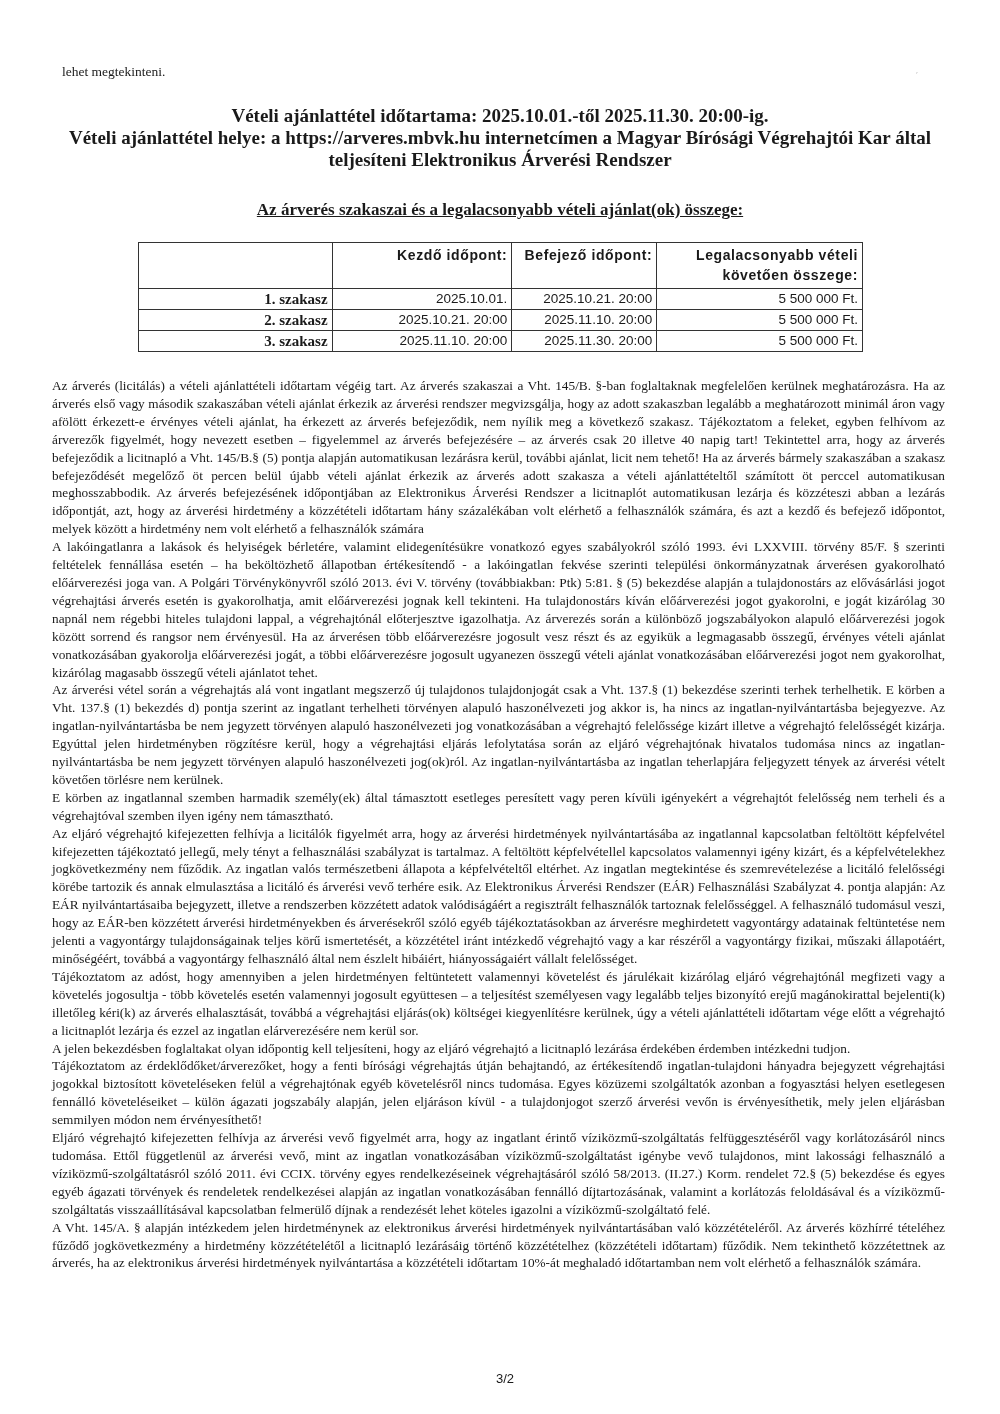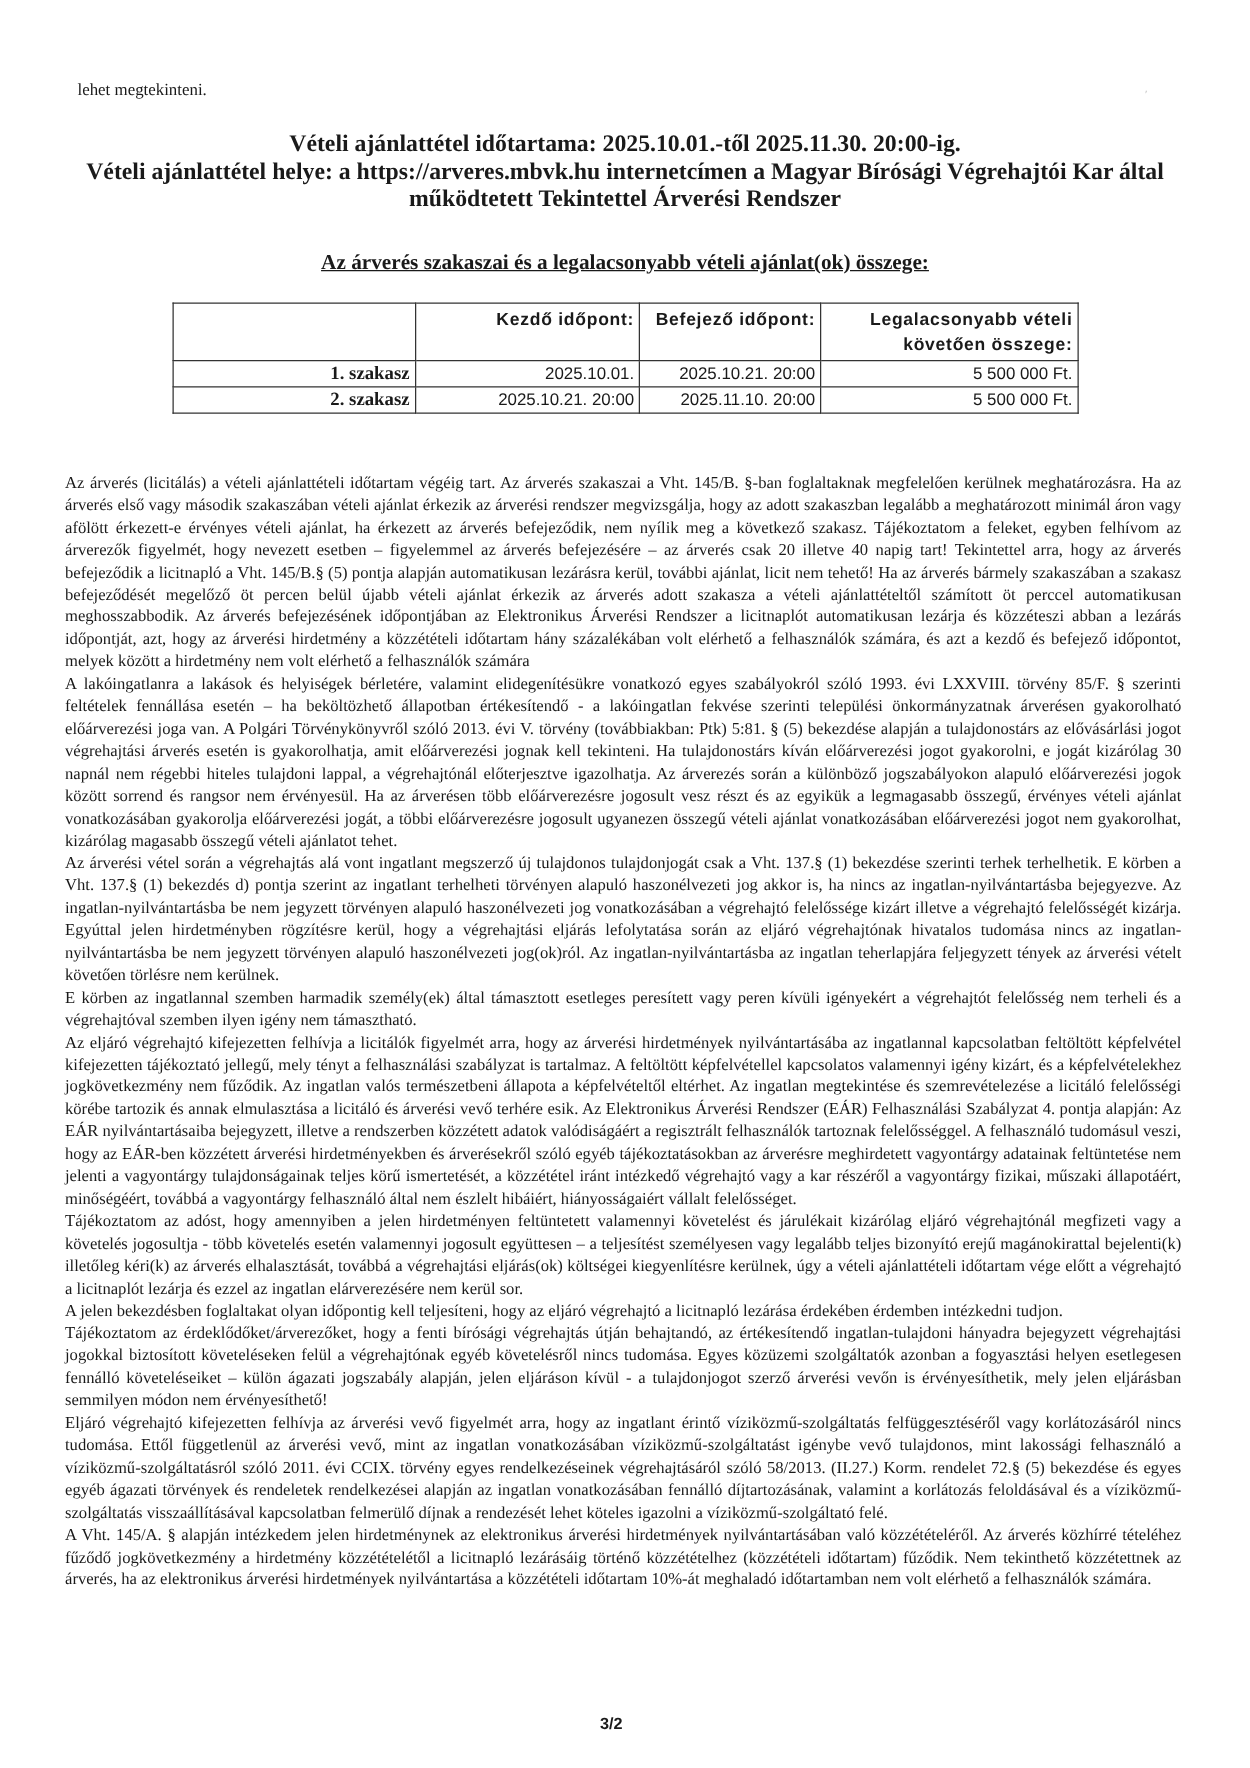--- a/index.html
+++ b/index.html
@@ -16,35 +16,35 @@
   table.stages { position: absolute; left: 138px; top: 242px; width: 725px; border-collapse: collapse;
     font-size: 14px; }
   table.stages td, table.stages th { border: 1.5px solid #333; text-align: right; padding: 0 4px; }
   table.stages th { font-weight: bold; font-family: "Liberation Sans", sans-serif; letter-spacing: 0.6px;
     height: 43px; vertical-align: top; line-height: 20px; padding-top: 2px; }
   table.stages td { height: 20px; line-height: 20px; font-family: "Liberation Sans", sans-serif; font-size: 13.5px; }
   table.stages td.stage { font-family: "Liberation Serif", serif; font-weight: bold; font-size: 15px; }
   .body-text { position: absolute; left: 52px; top: 377px; width: 893px; font-size: 13.3px;
     line-height: 17.9px; text-align: justify; }
   .body-text p { margin: 0; }
-  .pager { position: absolute; left: 480px; top: 1371px; font-family: "Liberation Sans", sans-serif;
-    font-weight: bold; font-size: 13px; }
+  .pager { position: absolute; left: 496px; top: 1371px; font-family: "Liberation Sans", sans-serif;
+    font-weight: normal; font-size: 13px; }
   .mark { position: absolute; color: #bbb; font-size: 9px; }
 </style>
 </head>
 <body>
 
 <div class="page">
   <div class="lead">lehet megtekinteni.</div>
   <span class="mark" style="left:916px;top:70px;">′</span>
 
   <div class="heading-block">
     <div>Vételi ajánlattétel időtartama: 2025.10.01.-től 2025.11.30. 20:00-ig.</div>
     <div>Vételi ajánlattétel helye: a https://arveres.mbvk.hu internetcímen a Magyar Bírósági Végrehajtói Kar által</div>
-    <div>működtetett Tekintettel Árverési Rendszer</div>
+    <div>teljesíteni Elektronikus Árverési Rendszer</div>
   </div>
 
   <div class="section-title">Az árverés szakaszai és a legalacsonyabb vételi ajánlat(ok) összege:</div>
 
   <table class="stages">
     <colgroup>
       <col style="width:194px">
         <col style="width:180px">
         <col style="width:145px">
         <col style="width:206px">
@@ -63,20 +63,26 @@
         <td>2025.10.01.</td>
         <td>2025.10.21. 20:00</td>
         <td>5 500 000 Ft.</td>
       </tr>
       <tr>
         <td class="stage">2. szakasz</td>
         <td>2025.10.21. 20:00</td>
         <td>2025.11.10. 20:00</td>
         <td>5 500 000 Ft.</td>
       </tr>
+      <tr>
+        <td class="stage">3. szakasz</td>
+        <td>2025.11.10. 20:00</td>
+        <td>2025.11.30. 20:00</td>
+        <td>5 500 000 Ft.</td>
+      </tr>
     </tbody>
   </table>
 
   <div class="body-text">
     <p>Az árverés (licitálás) a vételi ajánlattételi időtartam végéig tart. Az árverés szakaszai a Vht. 145/B. §-ban foglaltaknak megfelelően kerülnek meghatározásra. Ha az árverés első vagy második szakaszában vételi ajánlat érkezik az árverési rendszer megvizsgálja, hogy az adott szakaszban legalább a meghatározott minimál áron vagy afölött érkezett-e érvényes vételi ajánlat, ha érkezett az árverés befejeződik, nem nyílik meg a következő szakasz. Tájékoztatom a feleket, egyben felhívom az árverezők figyelmét, hogy nevezett esetben – figyelemmel az árverés befejezésére – az árverés csak 20 illetve 40 napig tart! Tekintettel arra, hogy az árverés befejeződik a licitnapló a Vht. 145/B.§ (5) pontja alapján automatikusan lezárásra kerül, további ajánlat, licit nem tehető! Ha az árverés bármely szakaszában a szakasz befejeződését megelőző öt percen belül újabb vételi ajánlat érkezik az árverés adott szakasza a vételi ajánlattételtől számított öt perccel automatikusan meghosszabbodik. Az árverés befejezésének időpontjában az Elektronikus Árverési Rendszer a licitnaplót automatikusan lezárja és közzéteszi abban a lezárás időpontját, azt, hogy az árverési hirdetmény a közzétételi időtartam hány százalékában volt elérhető a felhasználók számára, és azt a kezdő és befejező időpontot, melyek között a hirdetmény nem volt elérhető a felhasználók számára</p>
     <p>A lakóingatlanra a lakások és helyiségek bérletére, valamint elidegenítésükre vonatkozó egyes szabályokról szóló 1993. évi LXXVIII. törvény 85/F. § szerinti feltételek fennállása esetén – ha beköltözhető állapotban értékesítendő - a lakóingatlan fekvése szerinti települési önkormányzatnak árverésen gyakorolható előárverezési joga van. A Polgári Törvénykönyvről szóló 2013. évi V. törvény (továbbiakban: Ptk) 5:81. § (5) bekezdése alapján a tulajdonostárs az elővásárlási jogot végrehajtási árverés esetén is gyakorolhatja, amit előárverezési jognak kell tekinteni. Ha tulajdonostárs kíván előárverezési jogot gyakorolni, e jogát kizárólag 30 napnál nem régebbi hiteles tulajdoni lappal, a végrehajtónál előterjesztve igazolhatja. Az árverezés során a különböző jogszabályokon alapuló előárverezési jogok között sorrend és rangsor nem érvényesül. Ha az árverésen több előárverezésre jogosult vesz részt és az egyikük a legmagasabb összegű, érvényes vételi ajánlat vonatkozásában gyakorolja előárverezési jogát, a többi előárverezésre jogosult ugyanezen összegű vételi ajánlat vonatkozásában előárverezési jogot nem gyakorolhat, kizárólag magasabb összegű vételi ajánlatot tehet.</p>
     <p>Az árverési vétel során a végrehajtás alá vont ingatlant megszerző új tulajdonos tulajdonjogát csak a Vht. 137.§ (1) bekezdése szerinti terhek terhelhetik. E körben a Vht. 137.§ (1) bekezdés d) pontja szerint az ingatlant terhelheti törvényen alapuló haszonélvezeti jog akkor is, ha nincs az ingatlan-nyilvántartásba bejegyezve. Az ingatlan-nyilvántartásba be nem jegyzett törvényen alapuló haszonélvezeti jog vonatkozásában a végrehajtó felelőssége kizárt illetve a végrehajtó felelősségét kizárja. Egyúttal jelen hirdetményben rögzítésre kerül, hogy a végrehajtási eljárás lefolytatása során az eljáró végrehajtónak hivatalos tudomása nincs az ingatlan-nyilvántartásba be nem jegyzett törvényen alapuló haszonélvezeti jog(ok)ról. Az ingatlan-nyilvántartásba az ingatlan teherlapjára feljegyzett tények az árverési vételt követően törlésre nem kerülnek.</p>
     <p>E körben az ingatlannal szemben harmadik személy(ek) által támasztott esetleges peresített vagy peren kívüli igényekért a végrehajtót felelősség nem terheli és a végrehajtóval szemben ilyen igény nem támasztható.</p>
     <p>Az eljáró végrehajtó kifejezetten felhívja a licitálók figyelmét arra, hogy az árverési hirdetmények nyilvántartásába az ingatlannal kapcsolatban feltöltött képfelvétel kifejezetten tájékoztató jellegű, mely tényt a felhasználási szabályzat is tartalmaz. A feltöltött képfelvétellel kapcsolatos valamennyi igény kizárt, és a képfelvételekhez jogkövetkezmény nem fűződik. Az ingatlan valós természetbeni állapota a képfelvételtől eltérhet. Az ingatlan megtekintése és szemrevételezése a licitáló felelősségi körébe tartozik és annak elmulasztása a licitáló és árverési vevő terhére esik. Az Elektronikus Árverési Rendszer (EÁR) Felhasználási Szabályzat 4. pontja alapján: Az EÁR nyilvántartásaiba bejegyzett, illetve a rendszerben közzétett adatok valódiságáért a regisztrált felhasználók tartoznak felelősséggel. A felhasználó tudomásul veszi, hogy az EÁR-ben közzétett árverési hirdetményekben és árverésekről szóló egyéb tájékoztatásokban az árverésre meghirdetett vagyontárgy adatainak feltüntetése nem jelenti a vagyontárgy tulajdonságainak teljes körű ismertetését, a közzététel iránt intézkedő végrehajtó vagy a kar részéről a vagyontárgy fizikai, műszaki állapotáért, minőségéért, továbbá a vagyontárgy felhasználó által nem észlelt hibáiért, hiányosságaiért vállalt felelősséget.</p>
     <p>Tájékoztatom az adóst, hogy amennyiben a jelen hirdetményen feltüntetett valamennyi követelést és járulékait kizárólag eljáró végrehajtónál megfizeti vagy a követelés jogosultja - több követelés esetén valamennyi jogosult együttesen – a teljesítést személyesen vagy legalább teljes bizonyító erejű magánokirattal bejelenti(k) illetőleg kéri(k) az árverés elhalasztását, továbbá a végrehajtási eljárás(ok) költségei kiegyenlítésre kerülnek, úgy a vételi ajánlattételi időtartam vége előtt a végrehajtó a licitnaplót lezárja és ezzel az ingatlan elárverezésére nem kerül sor.</p>

